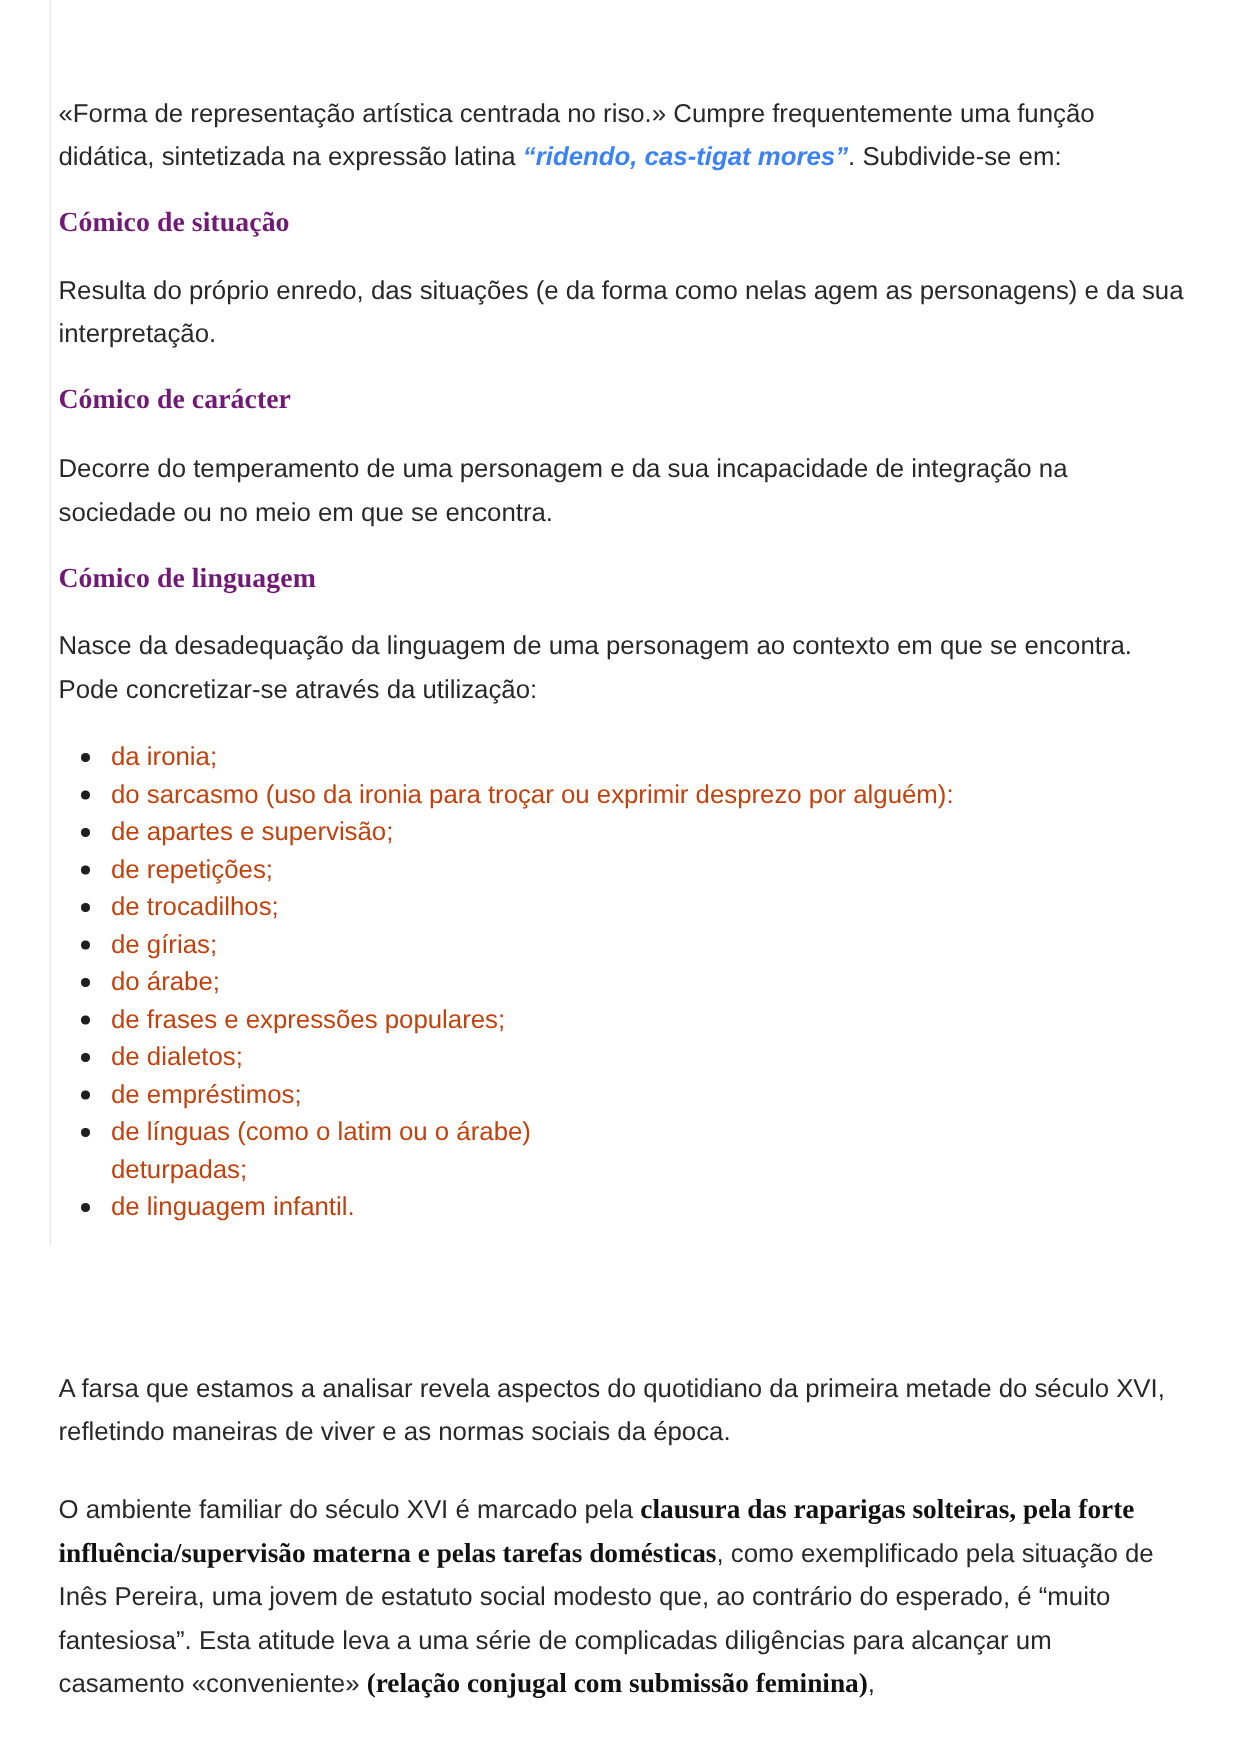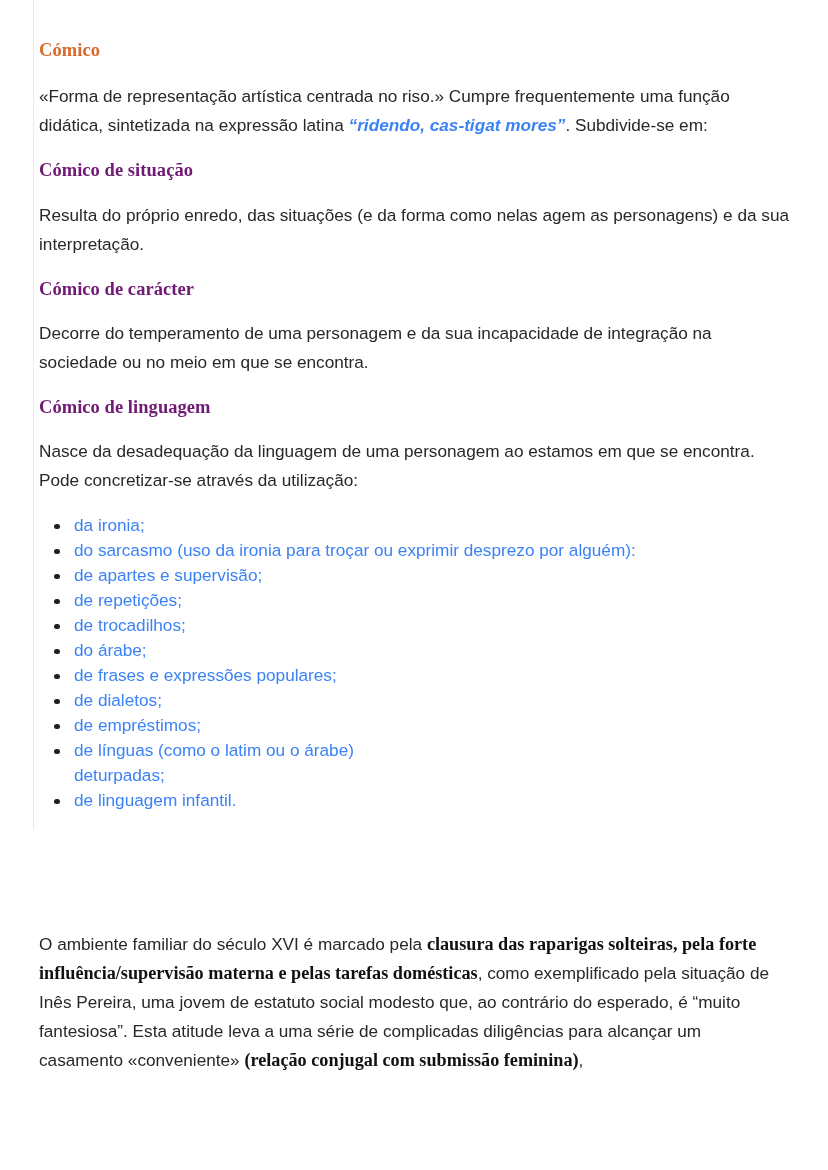--- a/index.html
+++ b/index.html
@@ -99,21 +99,21 @@
     list-style: none;
     margin: 0;
     padding: 0;
   }
   ul.bullets li {
     position: relative;
     padding-left: 35px;
     font-family: "Liberation Sans", sans-serif;
     font-size: 17.2px;
     line-height: 25px;
-    color: #3b82f6;
+    color: #c2410c;
   }
   ul.bullets li::before {
     content: "";
     position: absolute;
     left: 15px;
     top: 10.5px;
     width: 5.5px;
     height: 5.5px;
     border-radius: 50%;
     background: #1f1f1f;
@@ -131,21 +131,20 @@
 </head>
 <body>
 
 <div class="gutter-rule"></div>
 
 <div class="page">
   <div class="content">
 
     <div style="height:40px"></div>
 
-    <h1 class="section-title">Cómico</h1>
 
     <div class="sp-title-to-para"></div>
 
     <p class="body-text"><span>«Forma de representação artística centrada no riso.» Cumpre frequentemente uma função didática, sintetizada na expressão latina </span><span class="bi-sans">“ridendo, cas-tigat mores”</span><span>. Subdivide-se em:</span></p>
 
     <div class="sp-para-to-sub"></div>
 
     <h2 class="sub-title">Cómico de situação</h2>
 
     <div class="sp-sub-to-para"></div>
@@ -159,42 +158,44 @@
     <div class="sp-sub-to-para"></div>
 
     <p class="body-text">Decorre do temperamento de uma personagem e da sua incapacidade de integração na sociedade ou no meio em que se encontra.</p>
 
     <div class="sp-para-to-sub"></div>
 
     <h2 class="sub-title">Cómico de linguagem</h2>
 
     <div class="sp-sub-to-para"></div>
 
-    <p class="body-text">Nasce da desadequação da linguagem de uma personagem ao estamos em que se encontra. Pode concretizar-se através da utilização:</p>
+    <p class="body-text">Nasce da desadequação da linguagem de uma personagem ao contexto em que se encontra. Pode concretizar-se através da utilização:</p>
 
     <div class="sp-para-to-list"></div>
 
     <ul class="bullets">
       <li>da ironia;</li>
       <li>do sarcasmo (uso da ironia para troçar ou exprimir desprezo por alguém):</li>
       <li>de apartes e supervisão;</li>
       <li>de repetições;</li>
       <li>de trocadilhos;</li>
+      <li>de gírias;</li>
       <li>do árabe;</li>
       <li>de frases e expressões populares;</li>
       <li>de dialetos;</li>
       <li>de empréstimos;</li>
       <li style="max-width:310px">de línguas (como o latim ou o árabe) deturpadas;</li>
       <li>de linguagem infantil.</li>
     </ul>
 
     <div class="sp-before-big"></div>
 
 
     <div class="sp-big-to-para"></div>
 
+    <p class="body-text">A farsa que estamos a analisar revela aspectos do quotidiano da primeira metade do século XVI, refletindo maneiras de viver e as normas sociais da época.</p>
 
     <div class="sp-para-to-para"></div>
 
     <p class="body-text"><span>O ambiente familiar do século XVI é marcado pela </span><span class="b-serif">clausura das raparigas solteiras, pela forte influência/supervisão materna e pelas tarefas domésticas</span><span>, como exemplificado pela situação de Inês Pereira, uma jovem de estatuto social modesto que, ao contrário do esperado, é “muito fantesiosa”. Esta atitude leva a uma série de complicadas diligências para alcançar um casamento «conveniente» </span><span class="b-serif">(relação conjugal com submissão feminina)</span><span>,</span></p>
 
   </div>
 </div>
 
 </body></html>

